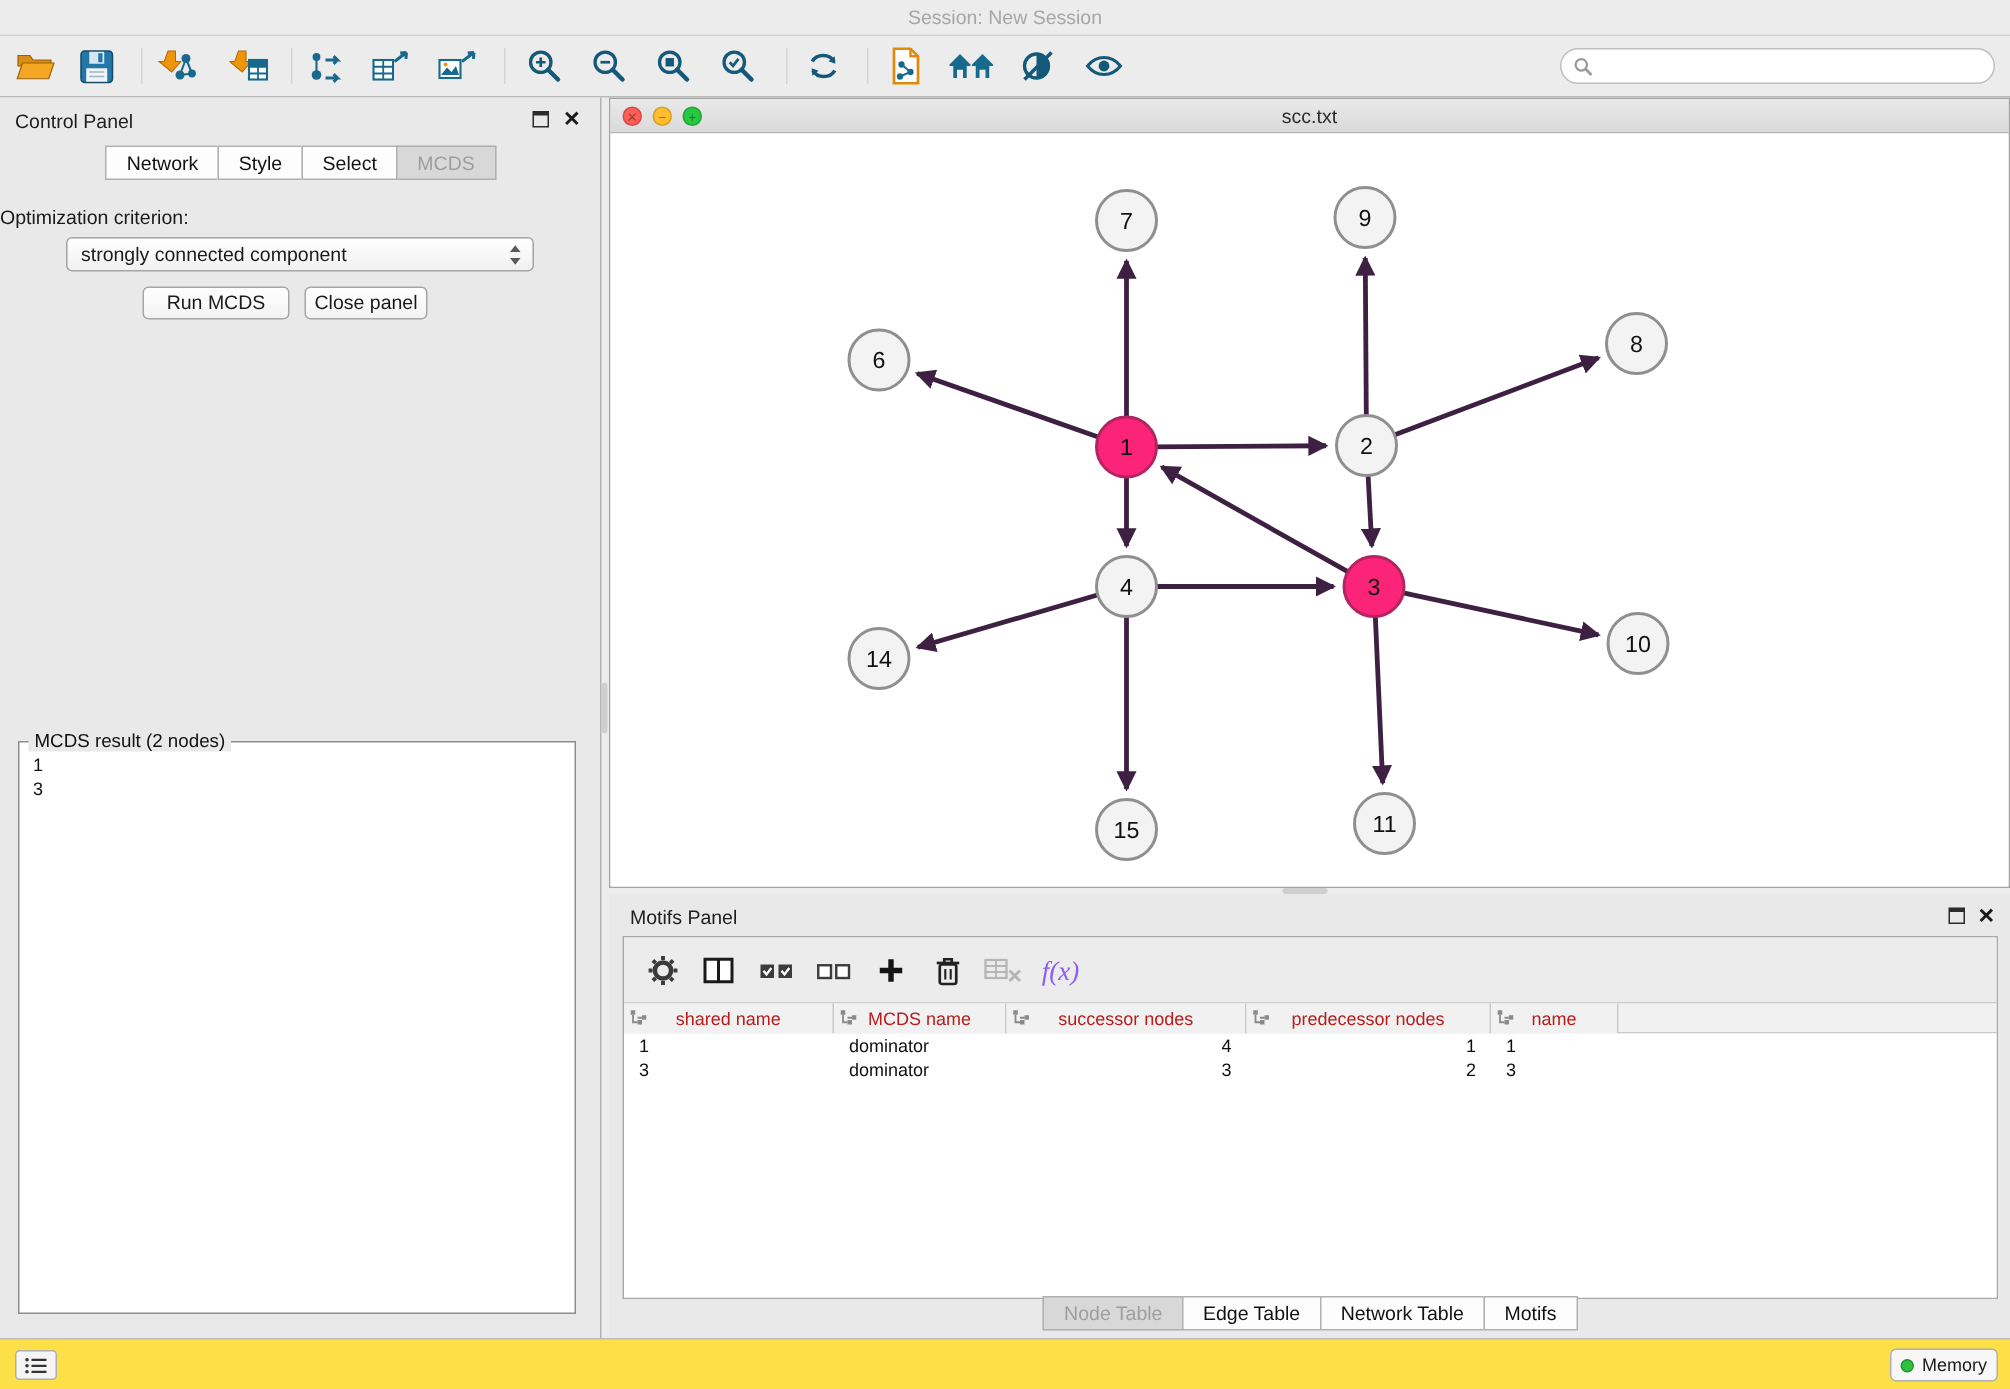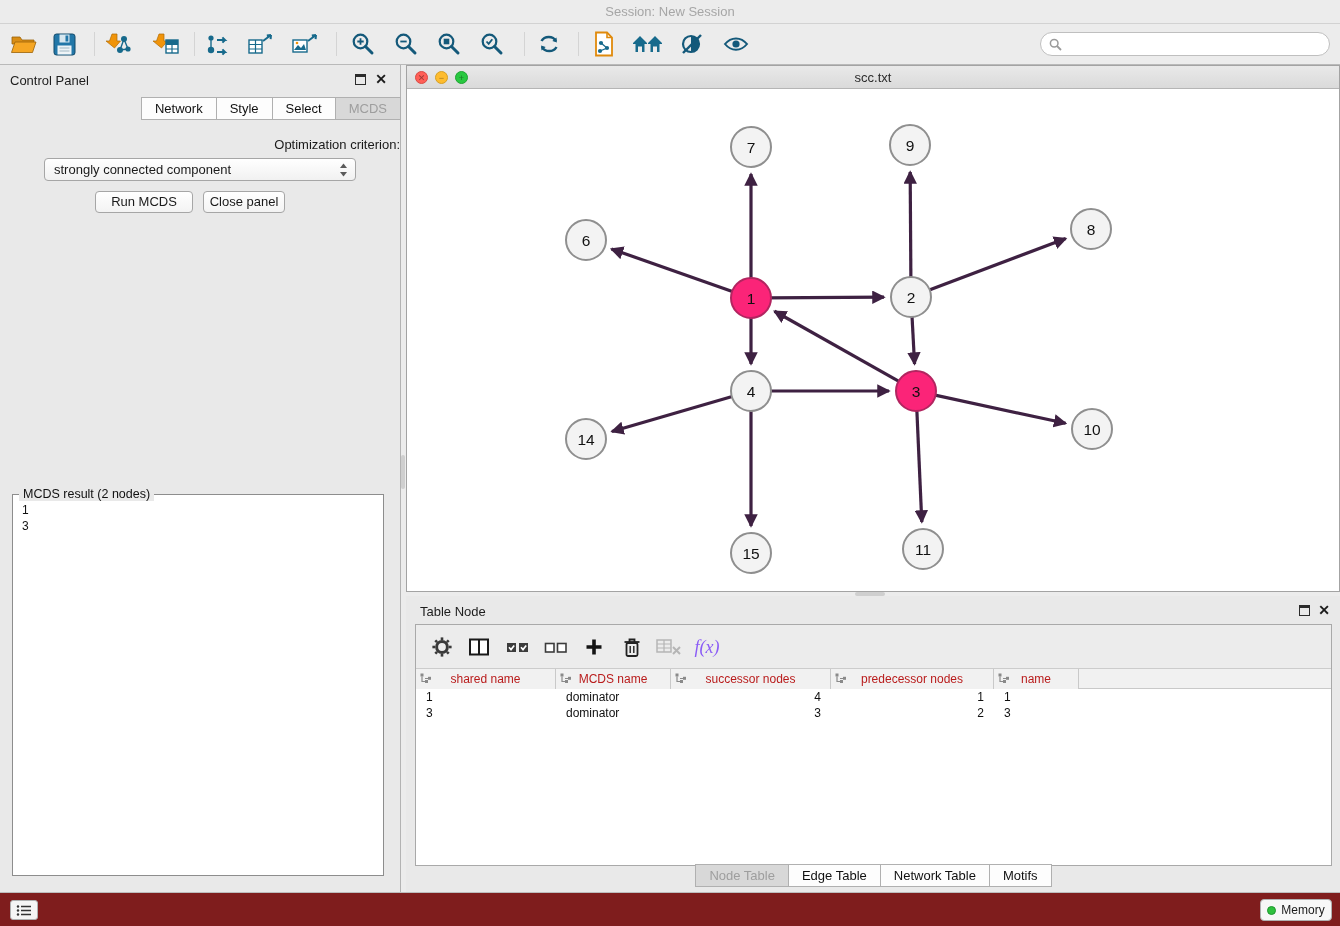--- a/index.html
+++ b/index.html
@@ -24,25 +24,25 @@
   .searchbox input{border:none;outline:none;flex:1;font-size:12px;margin-left:5px;
     font-family:"Liberation Sans",sans-serif;background:transparent}
 
   
   .control-panel{left:0;top:65px;width:401px;height:827px;background:#e9e9e9;
     border-right:1px solid #b3b3b3}
   .panel-header{position:relative;height:30px}
   .panel-title{position:absolute;left:10px;top:8px;font-size:13px;color:#1d1d1d}
   .float-ic{position:absolute;top:9px;width:11px;height:11px;border:1.5px solid #2b2b2b;border-top-width:3px}
   .close-ic{position:absolute;top:6px;font-size:14px;font-weight:bold;color:#1a1a1a;line-height:16px}
-  .tabsrow{position:absolute;left:0;top:32px;width:100%;display:flex;justify-content:flex-end}
+  .tabsrow{position:absolute;left:0;top:32px;width:100%;display:flex;justify-content:center}
   .tab{border:1px solid #b0b0b0;background:#fdfdfd;font-size:13px;padding:3px 13px;
     margin-right:-1px;color:#111;cursor:default}
   .tab.active{background:#d8d8d8;color:#9e9e9e}
-  .opt-label{position:absolute;left:0;top:72px;width:100%;text-align:right;font-size:13px}
+  .opt-label{position:absolute;left:0;top:72px;width:100%;text-align:left;font-size:13px}
   .dropdown{position:absolute;left:44px;top:93px;width:312px;height:23px;
     background:linear-gradient(#ffffff,#f1f1f1);border:1px solid #a6a6a6;border-radius:4px;
     font-size:13px;line-height:21px;padding-left:9px;cursor:default}
   .dd-arrows{position:absolute;right:7px;top:4px;width:9px;height:14px}
   .btn{position:absolute;top:126px;height:22px;background:linear-gradient(#ffffff,#f3f3f3);
     border:1px solid #a6a6a6;border-radius:4px;font-size:13px;text-align:center;
     line-height:20px;cursor:default}
   .result-box{position:absolute;left:12px;top:429px;width:372px;height:382px;
     border:1px solid #8d8d8d;background:#fff}
   .result-legend{position:absolute;left:6px;top:-8px;background:#e9e9e9;
@@ -75,21 +75,21 @@
     background:#f1f1f1;border-bottom:1px solid #c9c9c9}
   .th{position:relative;height:20px;border-right:1px solid #c9c9c9;font-size:12px;
     display:flex;align-items:center;justify-content:center;color:#b91c1c;background:#f1f1f1}
   .th .sorticon{position:absolute;left:4px;top:4px}
   .tbody{position:absolute;left:0;top:64px;width:100%;bottom:0;background:#fff;overflow:hidden}
   .tr{display:flex;height:16px}
   .td{font-size:12px;line-height:16px;padding:0 10px;color:#101010}
   .tp-tabs{position:absolute;left:0;top:268px;width:100%;display:flex;justify-content:center}
 
   
-  .status-bar{left:0;top:892px;width:1340px;height:34px;background:#7f1d1d;
+  .status-bar{left:0;top:892px;width:1340px;height:34px;background:#fde047;
     border-top:1px solid #bdbdbd}
   .list-btn{position:absolute;left:10px;top:7px;width:28px;height:20px;background:#f5f5f5;
     border:1px solid #b0b0b0;border-radius:3px;display:flex;align-items:center;justify-content:center}
   .mem-btn{position:absolute;right:8px;top:6px;width:72px;height:22px;background:#f7f7f7;
     border:1px solid #b0b0b0;border-radius:4px;display:flex;align-items:center;
     justify-content:center;font-size:12px;gap:5px}
   .mem-dot{width:9px;height:9px;border-radius:50%;background:#2fc13e;border:1px solid #1f9630}
 </style>
 </head>
 <body>
@@ -358,21 +358,21 @@
         <circle cx="516" cy="460" r="20" fill="#f3f3f3" stroke="#8f8f8f" stroke-width="2"></circle>
         <text x="516" y="465.5" text-anchor="middle" font-size="15.5" fill="#111111">11</text>
       </g>
     </svg>
 </div>
 <div class="abs grip-v"></div>
 <div class="abs grip-h"></div>
 
 <div class="abs table-panel">
   <div class="panel-header" style="height:26px">
-    <div class="panel-title" style="left:14px">Table Node</div>
+    <div class="panel-title" style="left:14px">Motifs Panel</div>
     <span class="float-ic" style="right:30px"></span>
     <span class="close-ic" style="right:10px">✕</span>
   </div>
 
   <div class="tp-frame">
     <div class="tp-toolbar">
       <div class="tpicon" style="left:10px">
         <svg width="22" height="22" viewBox="0 0 22 22">
           <circle cx="11" cy="11" r="5.4" fill="none" stroke="#3a3a3a" stroke-width="3"></circle>
           <g stroke="#3a3a3a" stroke-width="2.6">

